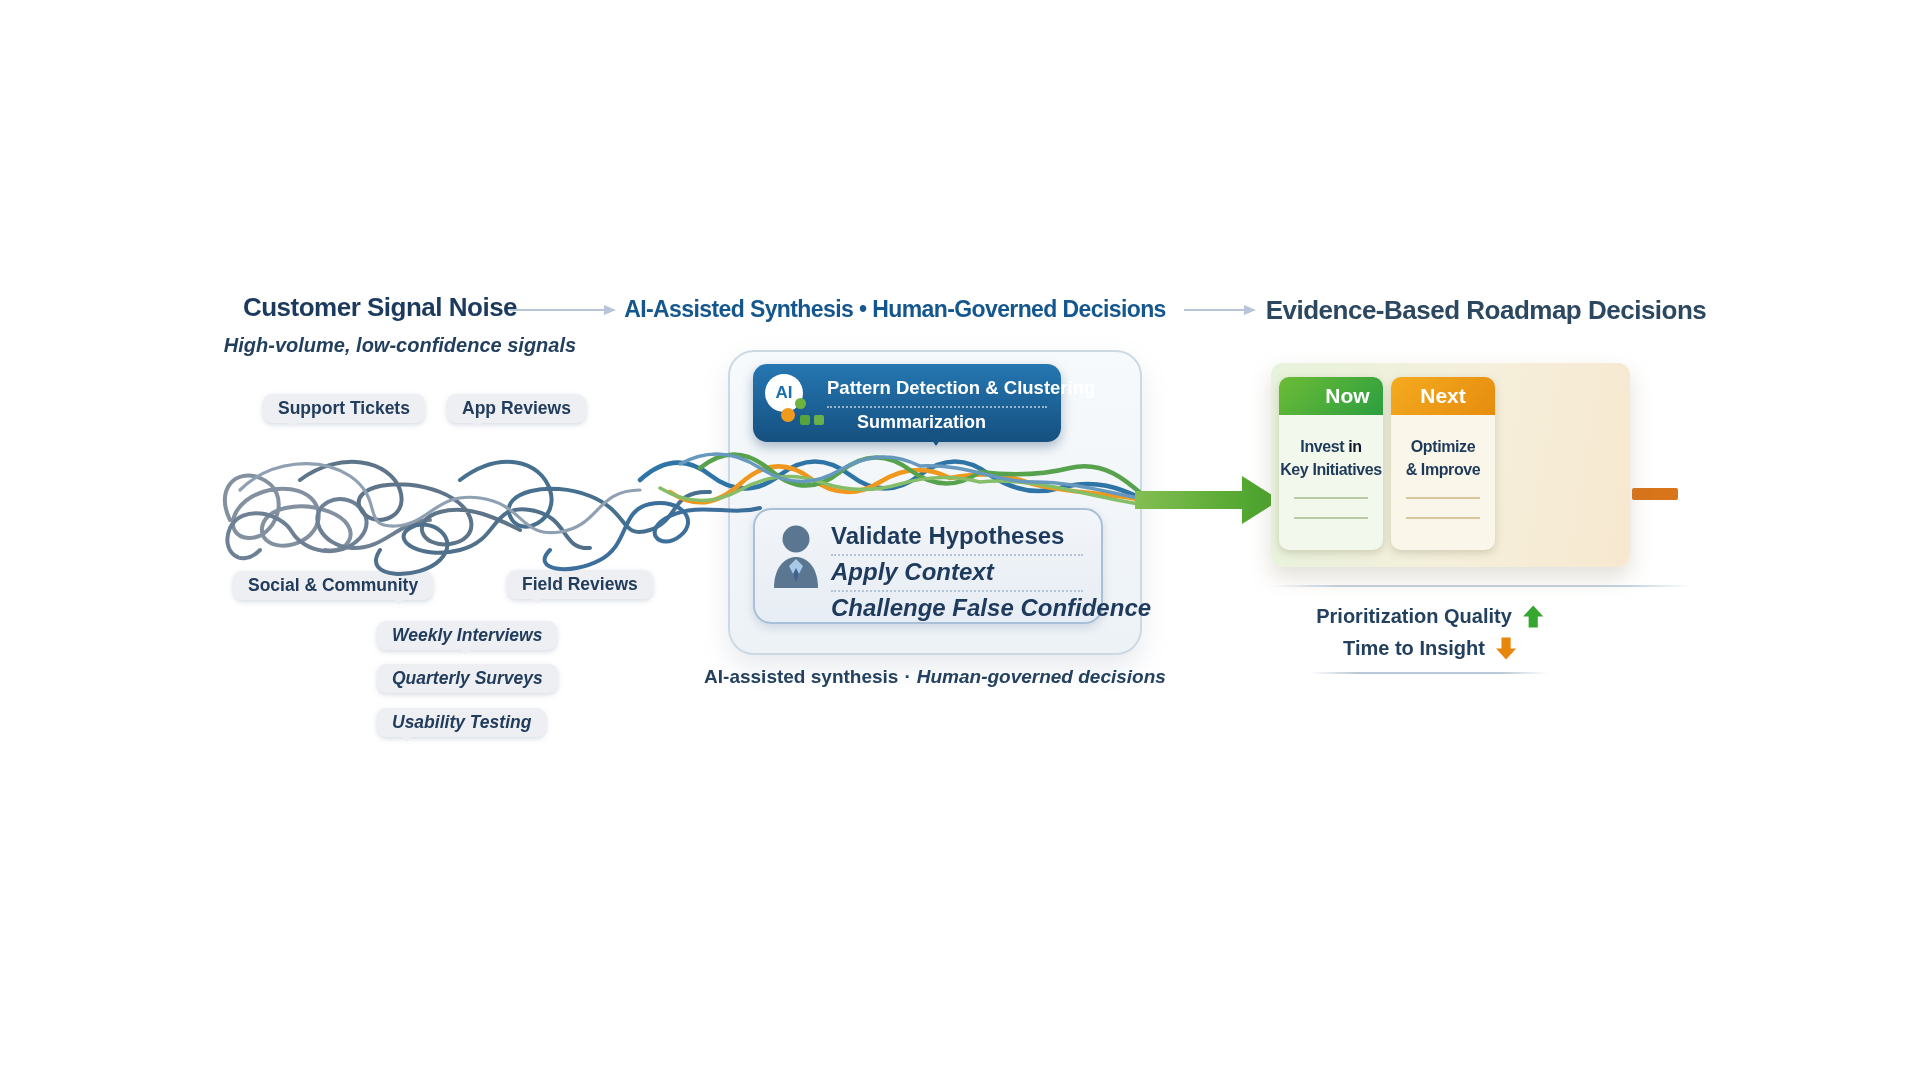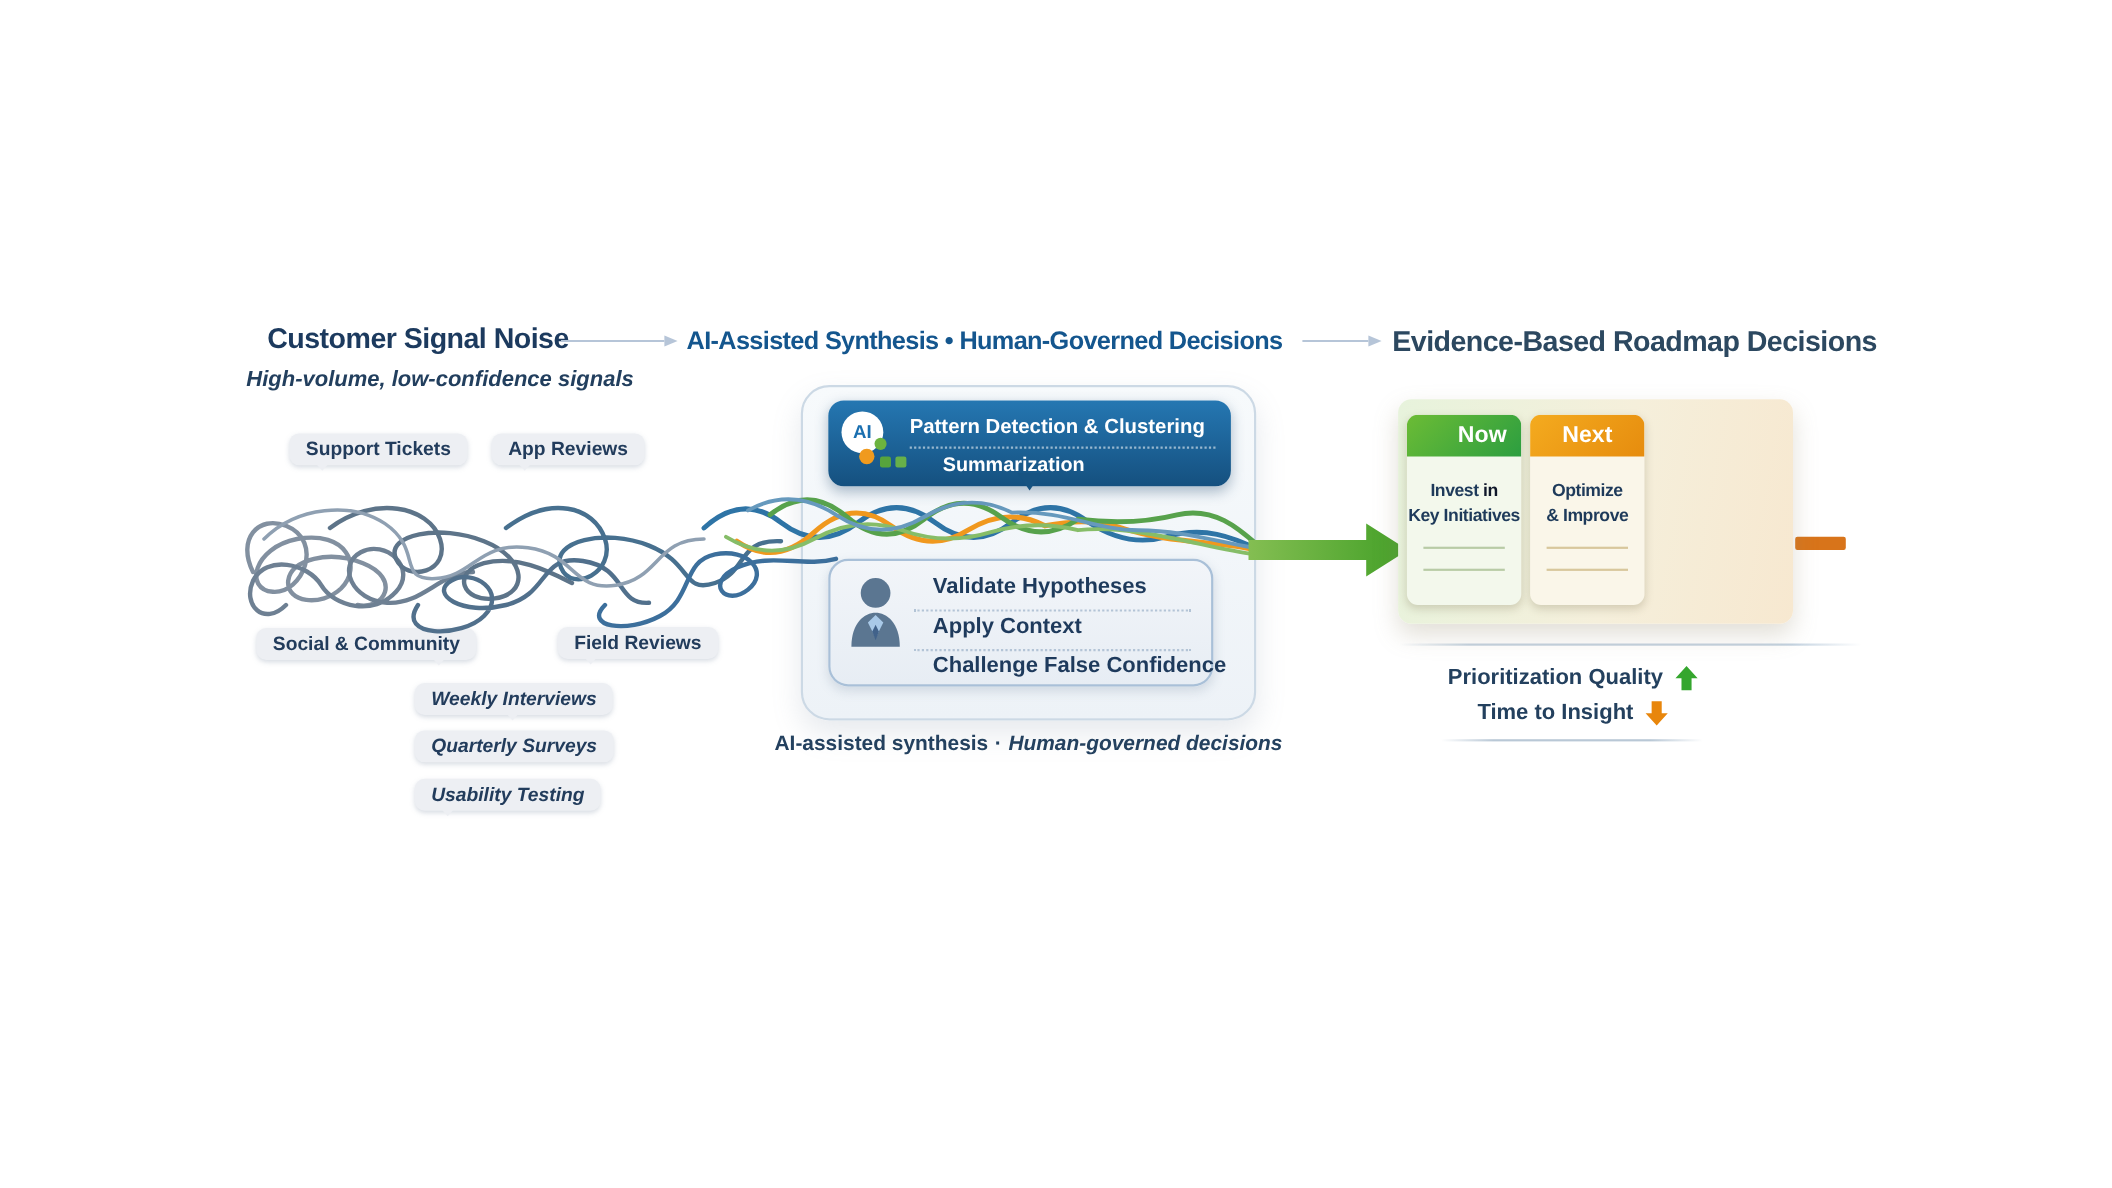--- a/index.html
+++ b/index.html
@@ -26,21 +26,21 @@
   .chip.tail-left::after  { left:22px; }
   .chip.tail-mid::after   { left:45%; }
   .chip.tail-right::after { right:26px; }
   .chip.no-tail::after { display:none; }
 
   
   .synth-panel { position:absolute; left:728px; top:350px; width:414px; height:305px;
     border-radius:26px; background:linear-gradient(180deg,#f7fafc,#edf2f7);
     border:2px solid #ccd9e5; box-shadow:0 12px 26px rgba(120,140,160,.18); z-index:1; }
 
-  .ai-box { position:absolute; left:753px; top:364px; width:366px; height:78px;
+  .ai-box { position:absolute; left:753px; top:364px; width:308px; height:78px;
     border-radius:14px; background:linear-gradient(180deg,#2577b2,#15507f);
     box-shadow:0 5px 12px rgba(30,70,110,.35); z-index:3; }
   .ai-box::after { content:""; position:absolute; left:172px; bottom:-15px;
     border:11px solid transparent; border-top:16px solid #175382; }
   .ai-badge { position:absolute; left:12px; top:10px; width:38px; height:38px;
     border-radius:50%; background:#ffffff; color:#1a6fb0; font-weight:700; font-size:17px;
     display:flex; align-items:center; justify-content:center; }
   .dot { position:absolute; border-radius:50%; }
   .dot.green  { left:42px; top:34px; width:11px; height:11px; background:#6cb33f; }
   .dot.orange { left:28px; top:44px; width:14px; height:14px; background:#f09a1e; }
@@ -49,23 +49,23 @@
   .ai-line1 { position:absolute; left:74px; top:13px; color:#ffffff; font-weight:600;
     font-size:18.5px; white-space:nowrap; }
   .ai-sep { position:absolute; left:74px; right:14px; top:42px;
     border-top:2px dotted rgba(255,255,255,.55); }
   .ai-line2 { position:absolute; left:104px; top:48px; color:#ffffff; font-weight:600;
     font-size:18px; }
 
   .human-box { position:absolute; left:753px; top:508px; width:350px; height:116px;
     border-radius:18px; background:linear-gradient(180deg,#f2f5f9,#e7edf4);
     border:2px solid #a9c0d8; box-shadow:0 4px 10px rgba(100,125,150,.22); z-index:3; }
-  .human-item { position:absolute; left:93px; color:#1e3a5c; font-weight:700;
-    font-size:20px; white-space:nowrap; }
-  .human-item.it { }
+  .human-item { position:absolute; left:76px; color:#1e3a5c; font-weight:700;
+    font-size:24px; white-space:nowrap; }
+  .human-item.it { font-style:italic; }
   .human-sep { position:absolute; left:76px; right:18px;
     border-top:2px dotted #b3c4d6; }
 
   .synth-caption { position:absolute; left:935px; top:666px; transform:translateX(-50%);
     white-space:nowrap; font-size:19px; color:#24415f; z-index:2; }
   .synth-caption .reg { font-weight:600; }
   .synth-caption .dot-sep { padding:0 6px; font-weight:700; }
   .synth-caption .ital { font-style:italic; font-weight:600; }
 
   

